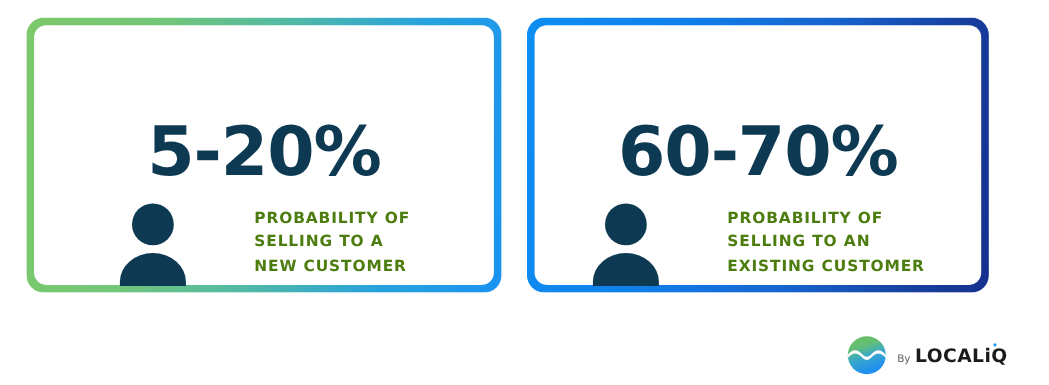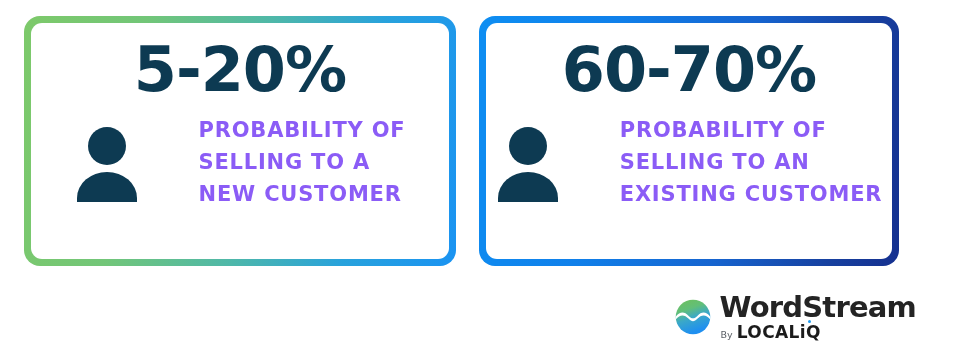--- a/index.html
+++ b/index.html
@@ -58,21 +58,21 @@
 
   .card-inner {
     box-sizing: border-box;
     width: 100%;
     height: 100%;
     background: #ffffff;
     border-radius: 11px;
     display: flex;
     flex-direction: column;
     align-items: center;
-    justify-content: flex-start;
+    justify-content: flex-end;
     padding-top: 16px;
   }
 
   .stat-value {
     color: #0d3a52;
     font-family: "DejaVu Sans", sans-serif;
     font-weight: 700;
     font-size: 62px;
     line-height: 1.0;
     letter-spacing: -1px;
@@ -108,24 +108,24 @@
     left: 2px;
     top: 47px;
     width: 60px;
     height: 30px;
     background: #0d3a52;
     border-top-left-radius: 30px 26px;
     border-top-right-radius: 30px 26px;
   }
 
   .stat-caption {
-    color: #8b5cf6;
-    font-family: "DejaVu Sans", sans-serif;
-    font-weight: 700;
-    font-size: 21px;
+    color: #4d7c0f;
+    font-family: "DejaVu Sans", sans-serif;
+    font-weight: 700;
+    font-size: 14px;
     line-height: 1.52;
     letter-spacing: 0.8px;
     text-transform: uppercase;
     white-space: pre-line;
     text-align: left;
     margin-left: 44px;
   }
 
   
   .brand-logo {
@@ -246,21 +246,20 @@
           <stop offset="35%" stop-color="#62bf78"></stop>
           <stop offset="62%" stop-color="#3aa8c9"></stop>
           <stop offset="100%" stop-color="#1f8ff0"></stop>
         </linearGradient>
       </defs>
       <circle cx="50" cy="50" r="48" fill="url(#wsGrad)"></circle>
       <path d="M2,49 C14,34 26,34 38,47 C46,56 54,56 62,47 C74,34 86,34 98,49 L98,57 C86,42 74,42 62,55 C54,64 46,64 38,55 C26,42 14,42 2,57 Z" fill="#ffffff"></path>
     </svg>
 
     <div class="brand-text">
-      <div class="brand-name">WordStream</div>
       <div class="brand-sub">
         <span class="brand-sub-by">By</span>
         <span class="brand-sub-name"><span>LOCALiQ</span><span class="iq-dot"></span></span>
       </div>
     </div>
 
   </div>
 
 </div>
 

